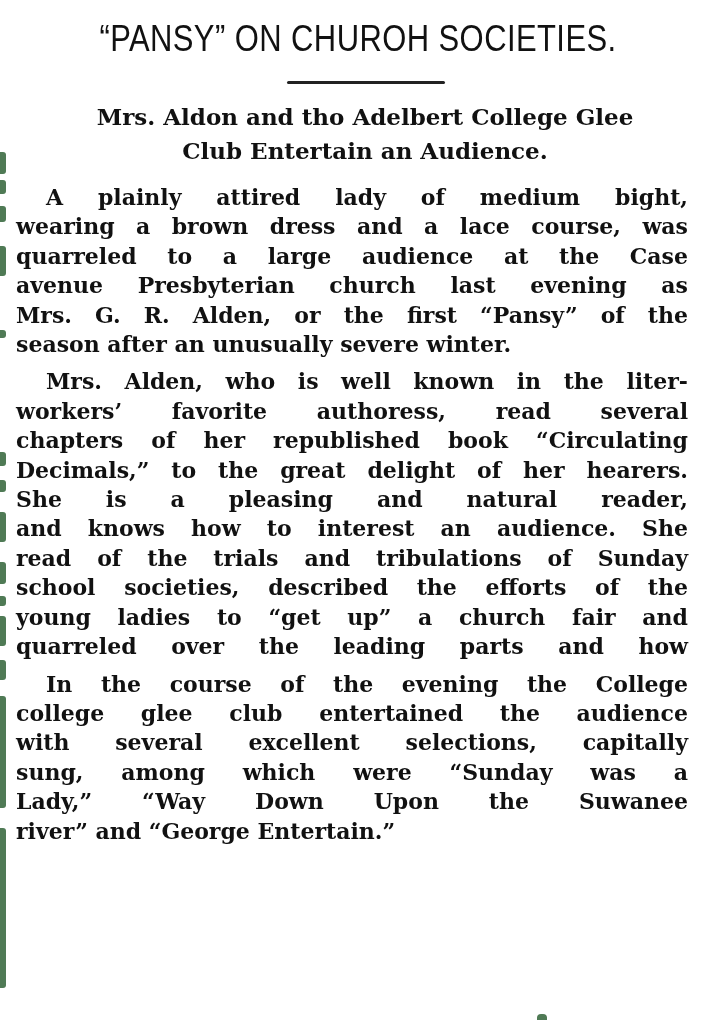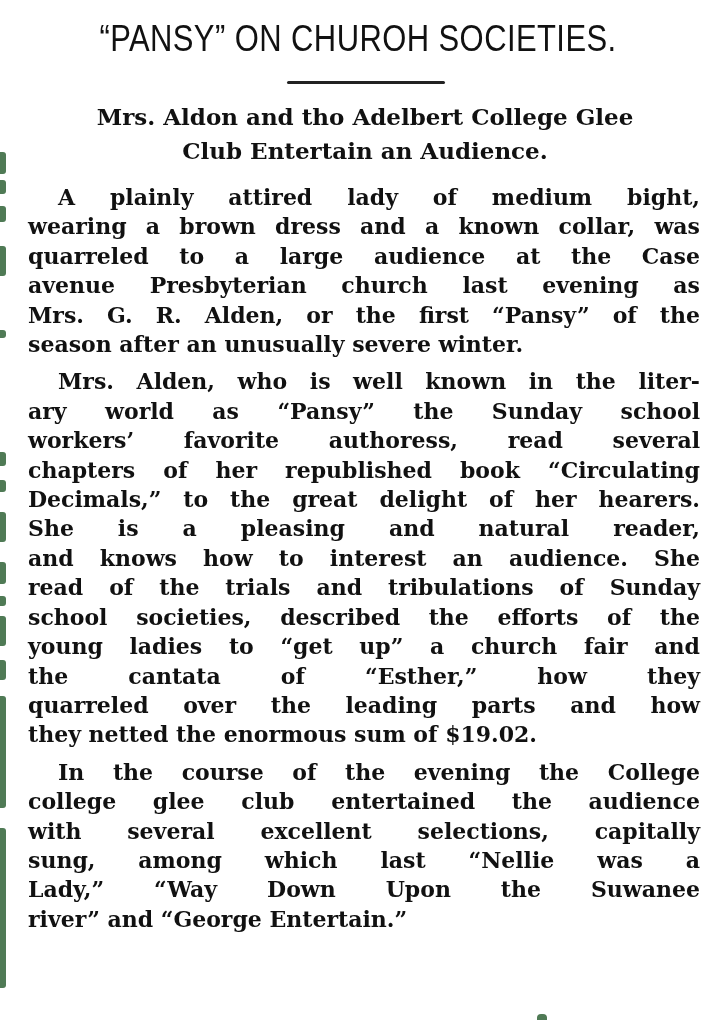--- a/index.html
+++ b/index.html
@@ -63,21 +63,21 @@
       text-align: center;
       font-family: "DejaVu Serif", serif;
       font-weight: bold;
       font-size: 23px;
       line-height: 34px;
       color: #111;
     }
     .body-text {
       position: absolute;
       top: 183px;
-      left: 28px;
+      left: 16px;
       width: 672px;
       font-family: "DejaVu Serif", serif;
       font-weight: bold;
       font-size: 22px;
       line-height: 29.4px;
       color: #111;
     }
     .para {
       margin: 0;
       text-align: justify;
@@ -125,45 +125,42 @@
 
 <div class="subhead">
   <div>Mrs. Aldon and tho Adelbert College Glee</div>
   <div>Club Entertain an Audience.</div>
 </div>
 
 <div class="body-text">
 
   <div class="para">
     <span class="line indent">A plainly attired lady of medium bight,</span>
-    <span class="line">wearing a brown dress and a known collar, was</span>
+    <span class="line">wearing a brown dress and a lace course, was</span>
     <span class="line">quarreled to a large audience at the Case</span>
     <span class="line">avenue Presbyterian church last evening as</span>
     <span class="line">Mrs. G. R. Alden, or the first “Pansy” of the</span>
     <span class="line last">season after an unusually severe winter.</span>
   </div>
 
   <div class="para">
     <span class="line indent">Mrs. Alden, who is well known in the liter-</span>
-    <span class="line">ary world as “Pansy” the Sunday school</span>
     <span class="line">workers’ favorite authoress, read several</span>
     <span class="line">chapters of her republished book “Circulating</span>
     <span class="line">Decimals,” to the great delight of her hearers.</span>
     <span class="line">She is a pleasing and natural reader,</span>
     <span class="line">and knows how to interest an audience. She</span>
     <span class="line">read of the trials and tribulations of Sunday</span>
     <span class="line">school societies, described the efforts of the</span>
     <span class="line">young ladies to “get up” a church fair and</span>
-    <span class="line">the cantata of “Esther,” how they</span>
     <span class="line">quarreled over the leading parts and how</span>
-    <span class="line last">they netted the enormous sum of $19.02.</span>
   </div>
 
   <div class="para">
     <span class="line indent">In the course of the evening the College</span>
     <span class="line">college glee club entertained the audience</span>
     <span class="line">with several excellent selections, capitally</span>
-    <span class="line">sung, among which last “Nellie was a</span>
+    <span class="line">sung, among which were “Sunday was a</span>
     <span class="line">Lady,” “Way Down Upon the Suwanee</span>
     <span class="line last">river” and “George Entertain.”</span>
   </div>
 
 </div>
 
 </body></html>

